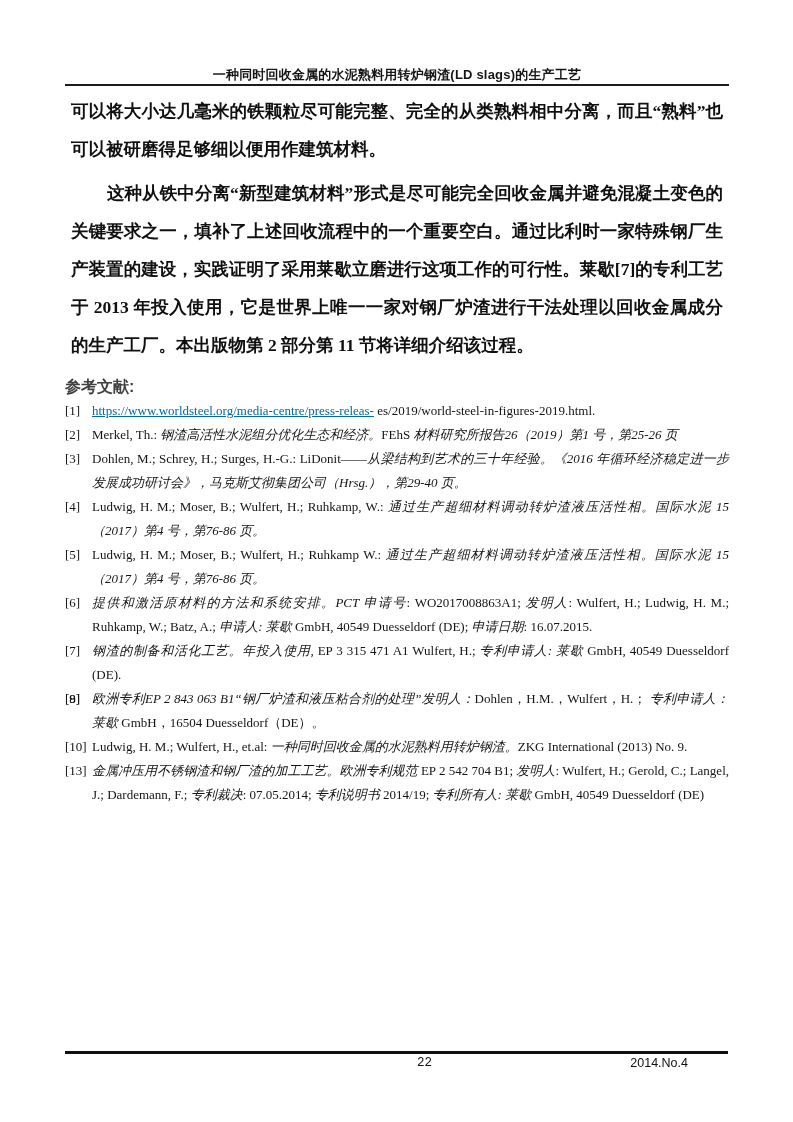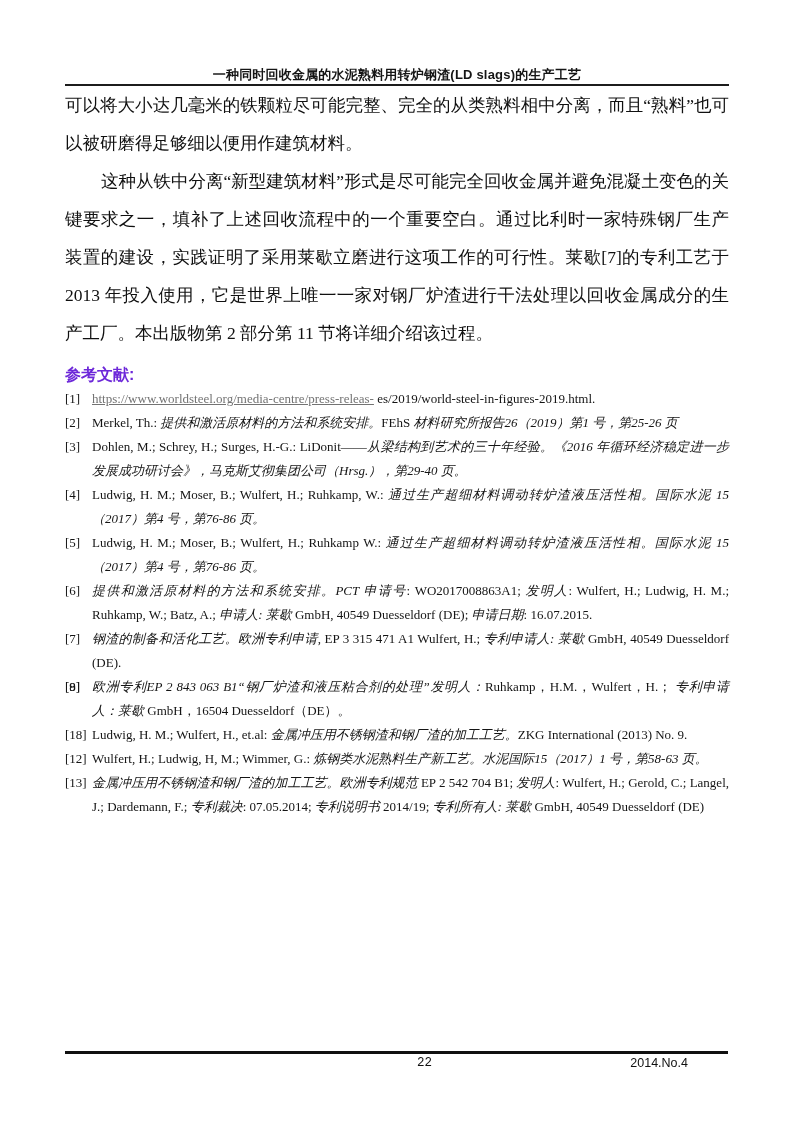--- a/index.html
+++ b/index.html
@@ -23,36 +23,37 @@
     text-align: center;
     font-family: "Liberation Sans", "DejaVu Sans", sans-serif;
     font-size: 13px;
     line-height: 17px;
     font-weight: 600;
     color: #151515;
     letter-spacing: 0.2px;
   }
   
   .para {
-    margin: 0;
+    margin: 6px;
     font-size: 17.5px;
     line-height: 38px;
     text-align: justify;
     text-justify: inter-ideograph;
     color: #101010;
+    font-weight: bold;
   }
   .para.indent { text-indent: 2.05em; }
   
   .refs-heading {
     margin: 13px 0 0 0;
     font-family: "Liberation Sans", "DejaVu Sans", sans-serif;
     font-size: 16px;
     line-height: 20px;
     font-weight: bold;
-    color: #6d28d9;
+    color: #404040;
   }
   .refs {
     list-style: none;
     margin: 2px 0 0 0;
     padding: 0;
     font-size: 13px;
     line-height: 24px;
     color: #141414;
   }
   .ref {
@@ -108,31 +109,30 @@
     <div class="header-title">一种同时回收金属的水泥熟料用转炉钢渣(LD slags)的生产工艺</div>
   </div>
 
   <p class="para">可以将大小达几毫米的铁颗粒尽可能完整、完全的从类熟料相中分离，而且“熟料”也可以被研磨得足够细以便用作建筑材料。</p>
 
   <p class="para indent">这种从铁中分离“新型建筑材料”形式是尽可能完全回收金属并避免混凝土变色的关键要求之一，填补了上述回收流程中的一个重要空白。通过比利时一家特殊钢厂生产装置的建设，实践证明了采用莱歇立磨进行这项工作的可行性。莱歇[7]的专利工艺于 2013 年投入使用，它是世界上唯一一家对钢厂炉渣进行干法处理以回收金属成分的生产工厂。本出版物第 2 部分第 11 节将详细介绍该过程。</p>
 
   <h3 class="refs-heading">参考文献:</h3>
 
   <ol class="refs" id="refs-list">
-      <li class="ref"><span class="ref-label">[1]</span><span class="seg-link" style="color: #737373;">https://www.worldsteel.org/media-centre/press-releas-</span><span class="seg-normal"> es/2019/world-steel-in-figures-2019.html.</span></li>
-      <li class="ref"><span class="ref-label">[2]</span><span class="seg-normal">Merkel, Th.: </span><span class="seg-italic">提供和激活原材料的方法和系统安排。</span><span class="seg-normal">FEhS </span><span class="seg-italic">材料研究所报告26（2019）第1 号，第25-26 页</span></li>
+      <li class="ref"><span class="ref-label">[1]</span><span class="seg-link" style="color: #0369a1;">https://www.worldsteel.org/media-centre/press-releas-</span><span class="seg-normal"> es/2019/world-steel-in-figures-2019.html.</span></li>
+      <li class="ref"><span class="ref-label">[2]</span><span class="seg-normal">Merkel, Th.: </span><span class="seg-italic">钢渣高活性水泥组分优化生态和经济。</span><span class="seg-normal">FEhS </span><span class="seg-italic">材料研究所报告26（2019）第1 号，第25-26 页</span></li>
       <li class="ref"><span class="ref-label">[3]</span><span class="seg-normal">Dohlen, M.; Schrey, H.; Surges, H.-G.: LiDonit——</span><span class="seg-italic">从梁结构到艺术的三十年经验。《2016 年循环经济稳定进一步发展成功研讨会》，马克斯艾彻集团公司（Hrsg.），第29-40 页。</span></li>
       <li class="ref"><span class="ref-label">[4]</span><span class="seg-normal">Ludwig, H. M.; Moser, B.; Wulfert, H.; Ruhkamp, W.: </span><span class="seg-italic">通过生产超细材料调动转炉渣液压活性相。国际水泥 15（2017）第4 号，第76-86 页。</span></li>
       <li class="ref"><span class="ref-label">[5]</span><span class="seg-normal">Ludwig, H. M.; Moser, B.; Wulfert, H.; Ruhkamp W.: </span><span class="seg-italic">通过生产超细材料调动转炉渣液压活性相。国际水泥 15（2017）第4 号，第76-86 页。</span></li>
       <li class="ref"><span class="ref-label">[6]</span><span class="seg-italic">提供和激活原材料的方法和系统安排。PCT 申请号</span><span class="seg-normal">: WO2017008863A1;  </span><span class="seg-italic">发明人</span><span class="seg-normal">: Wulfert, H.; Ludwig, H. M.; Ruhkamp, W.; Batz, A.;  </span><span class="seg-italic">申请人: 莱歇</span><span class="seg-normal"> GmbH, 40549 Duesseldorf (DE);  </span><span class="seg-italic">申请日期</span><span class="seg-normal">: 16.07.2015.</span></li>
-      <li class="ref"><span class="ref-label">[7]</span><span class="seg-italic">钢渣的制备和活化工艺。欧洲专利申请</span><span class="seg-normal">, EP 3 315 471 A1 Wulfert, H.;  </span><span class="seg-italic">专利申请人: 莱歇</span><span class="seg-normal"> GmbH, 40549 Duesseldorf (DE).</span></li>
+      <li class="ref"><span class="ref-label">[7]</span><span class="seg-italic">钢渣的制备和活化工艺。年投入使用</span><span class="seg-normal">, EP 3 315 471 A1 Wulfert, H.;  </span><span class="seg-italic">专利申请人: 莱歇</span><span class="seg-normal"> GmbH, 40549 Duesseldorf (DE).</span></li>
       <li class="ref"><span class="ref-label">[8]</span></li>
-      <li class="ref"><span class="ref-label">[9]</span><span class="seg-italic">欧洲专利EP 2 843 063 B1“钢厂炉渣和液压粘合剂的处理”发明人：</span><span class="seg-normal">Ruhkamp，H.M.，Wulfert，H.； </span><span class="seg-italic">专利申请人：莱歇</span><span class="seg-normal"> GmbH，16504 Duesseldorf（DE）。</span></li>
-      <li class="ref"><span class="ref-label">[18]</span><span class="seg-normal">Ludwig, H. M.; Wulfert, H., et.al: </span><span class="seg-italic">金属冲压用不锈钢渣和钢厂渣的加工工艺。</span><span class="seg-normal">ZKG International (2013) No. 9.</span></li>
-      <li class="ref"><span class="ref-label">[12]</span><span class="seg-normal">Wulfert, H.; Ludwig, H, M.; Wimmer, G.: </span><span class="seg-italic">炼钢类水泥熟料生产新工艺。水泥国际15（2017）1 号，第58-63 页。</span></li>
+      <li class="ref"><span class="ref-label">[9]</span><span class="seg-italic">欧洲专利EP 2 843 063 B1“钢厂炉渣和液压粘合剂的处理”发明人：</span><span class="seg-normal">Dohlen，H.M.，Wulfert，H.； </span><span class="seg-italic">专利申请人：莱歇</span><span class="seg-normal"> GmbH，16504 Duesseldorf（DE）。</span></li>
+      <li class="ref"><span class="ref-label">[10]</span><span class="seg-normal">Ludwig, H. M.; Wulfert, H., et.al: </span><span class="seg-italic">一种同时回收金属的水泥熟料用转炉钢渣。</span><span class="seg-normal">ZKG International (2013) No. 9.</span></li>
       <li class="ref"><span class="ref-label">[13]</span><span class="seg-italic">金属冲压用不锈钢渣和钢厂渣的加工工艺。欧洲专利规范</span><span class="seg-normal"> EP 2 542 704 B1;  </span><span class="seg-italic">发明人</span><span class="seg-normal">: Wulfert, H.; Gerold, C.; Langel, J.; Dardemann, F.;  </span><span class="seg-italic">专利裁决</span><span class="seg-normal">: 07.05.2014;  </span><span class="seg-italic">专利说明书</span><span class="seg-normal"> 2014/19;  </span><span class="seg-italic">专利所有人: 莱歇</span><span class="seg-normal"> GmbH, 40549 Duesseldorf (DE)</span></li>
     </ol>
 
   <div class="footer-rule"></div>
   <div class="footer-page">22</div>
   <div class="footer-issue">2014.No.4</div>
 
 </div>
 
 </body></html>

